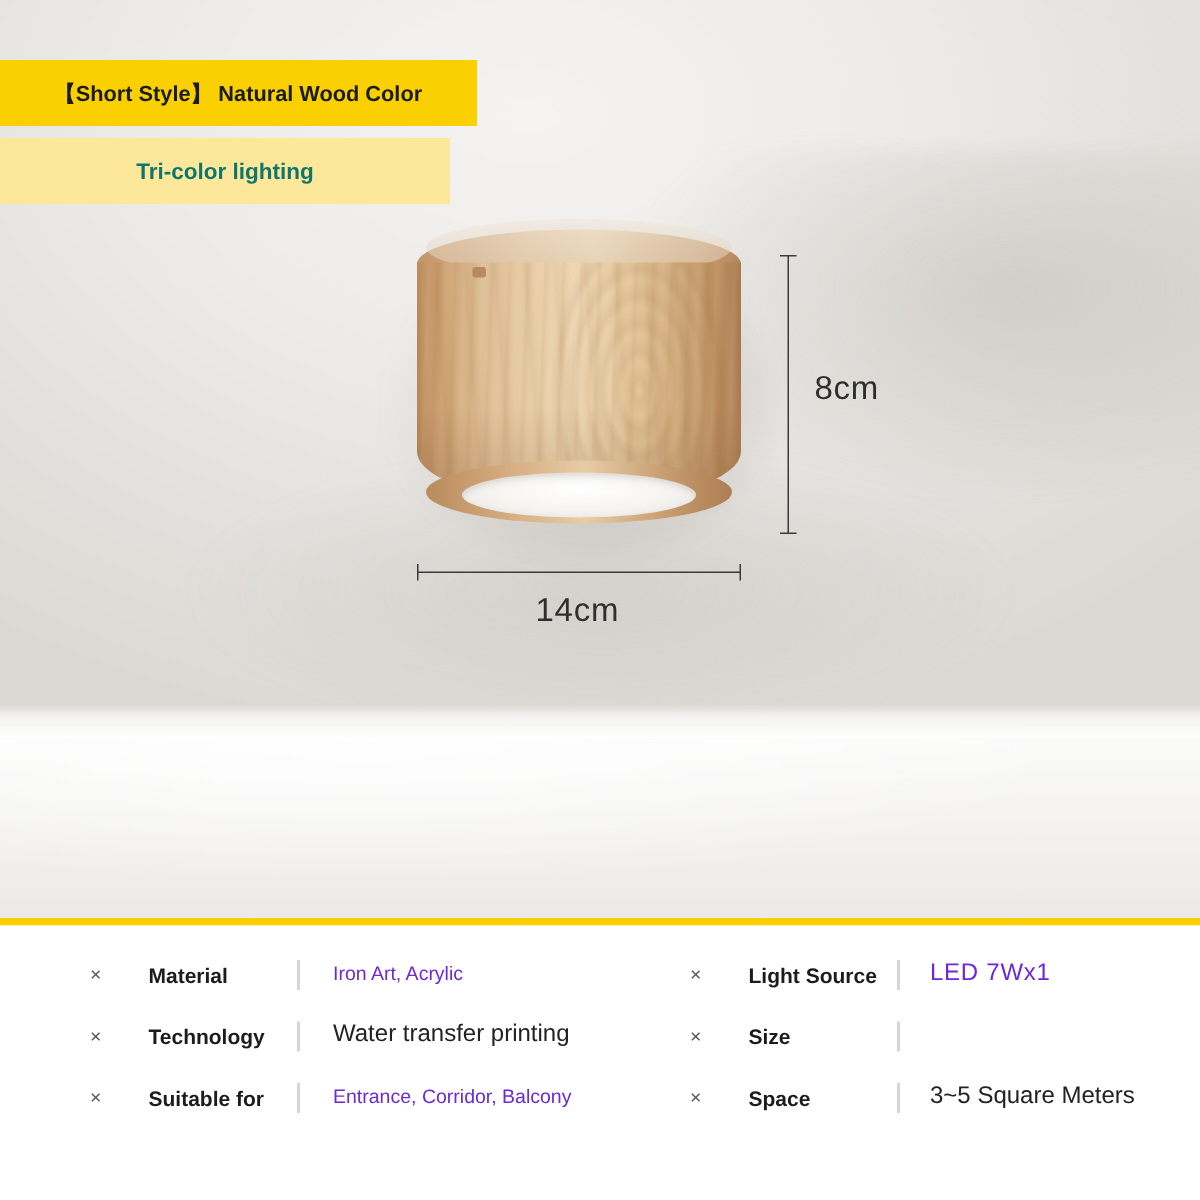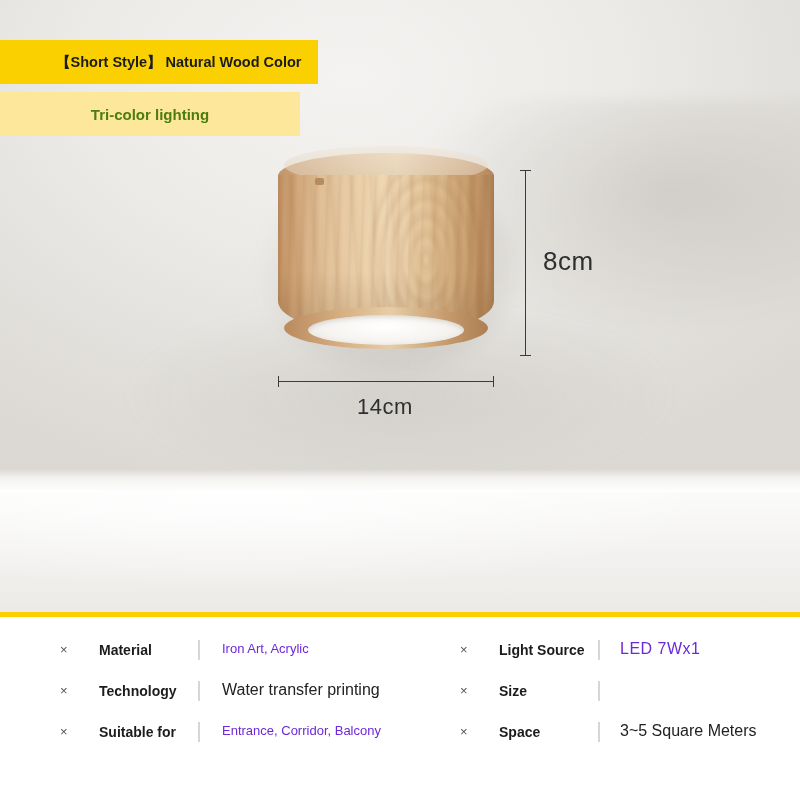--- a/index.html
+++ b/index.html
@@ -211,21 +211,21 @@
     width: 11px;
     height: 1px;
     background: #3b3b3b;
   }
   .dim-vert .cap-top { top: 0; }
   .dim-vert .cap-bot { bottom: 0; }
   .dim-label-vert {
     position: absolute;
     left: 543px;
     top: 246px;
-    font-size: 26px;
+    font-size: 22px;
     color: #2f2f2f;
     letter-spacing: 0.5px;
   }
   .dim-horz {
     position: absolute;
     left: 278px;
     top: 381px;
     width: 216px;
     height: 1px;
     background: #3b3b3b;
@@ -253,41 +253,41 @@
   .banner-primary {
     position: absolute;
     left: 0; top: 40px;
     width: 318px;
     height: 44px;
     background: #fbd000;
     display: flex;
     align-items: center;
   }
   .banner-primary .txt {
-    padding-left: 56px;
+    padding-left: 36px;
     font-size: 14.5px;
     font-weight: bold;
     color: #1b1b1b;
     white-space: nowrap;
   }
   .banner-secondary {
     position: absolute;
     left: 0; top: 92px;
     width: 300px;
     height: 44px;
     background: #fde79a;
     display: flex;
     align-items: center;
   }
   .banner-secondary .txt {
     width: 100%;
     text-align: center;
     font-size: 15px;
     font-weight: bold;
-    color: #4d7c0f;
+    color: #0f766e;
   }
 
   
   .spec-divider {
     position: absolute;
     left: 0; top: 612px;
     width: 800px;
     height: 5px;
     background: #fbd000;
   }

